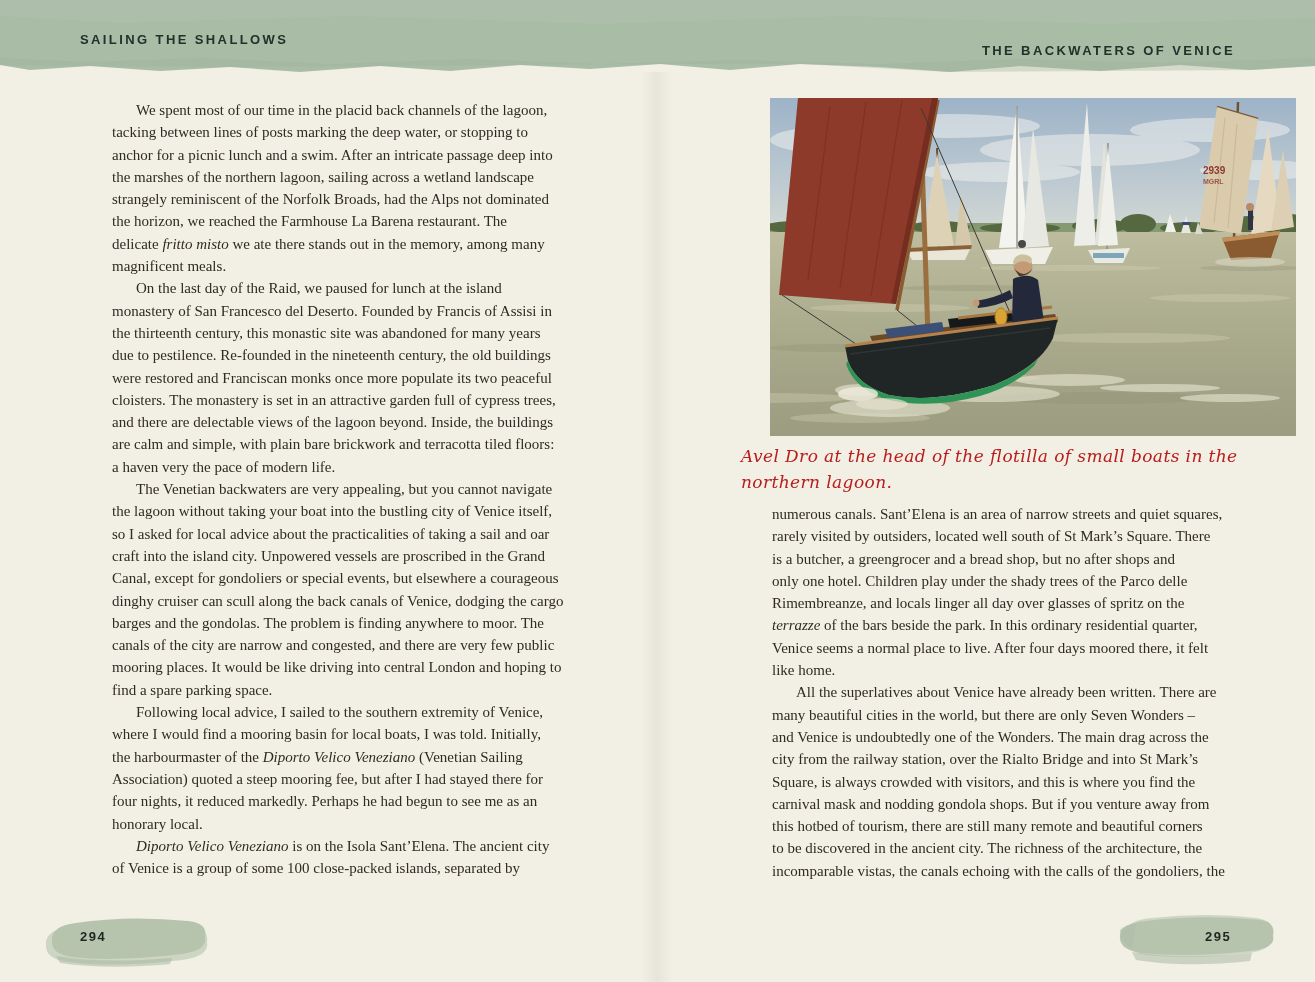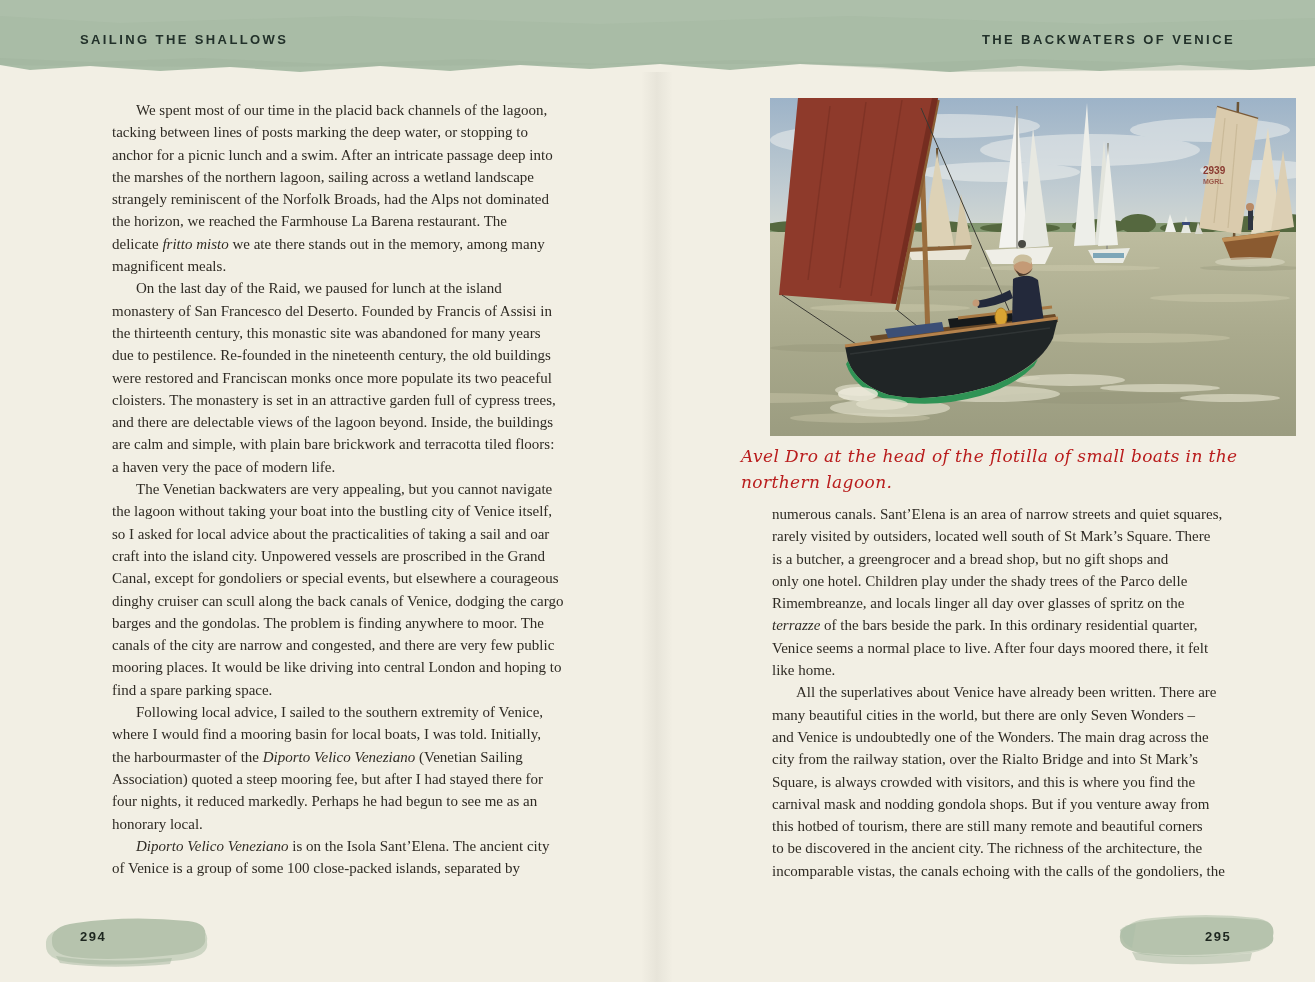--- a/index.html
+++ b/index.html
@@ -13,21 +13,21 @@
   }
   
   .band { position: absolute; top: 0; left: 0; width: 1315px; height: 90px; pointer-events: none; }
   .running-head {
     position: absolute; top: 32px;
     font-family: "Liberation Sans", sans-serif;
     font-weight: 700; font-size: 13px; letter-spacing: 2.4px;
     color: #22312a;
   }
   .running-head.left  { left: 80px; }
-  .running-head.right { right: 80px; }
+  .running-head.right { right: 80px; margin-top: 11px; }
   
   .textcol { position: absolute; color: #2f2b24; font-size: 15px; line-height: 22.3px; margin-left: 32px; }
   .textcol .line { white-space: nowrap; }
   .textcol .para.indent .line:first-child { text-indent: 24px; }
   #left-col  { left: 80px;  top: 99px;  width: 512px; }
   #right-col { left: 740px; top: 503px; width: 498px; }
   
   .photo-wrap { position: absolute; left: 740px; top: 98px; width: 526px; height: 338px; margin-left: 30px; }
   .photo-wrap svg { display: block; }
   
@@ -273,21 +273,21 @@
 
   <div class="caption">
       <div class="line">Avel Dro at the head of the flotilla of small boats in the</div>
       <div class="line">northern lagoon.</div>
     </div>
 
   <div id="right-col" class="textcol">
       <div class="para">
         <div class="line"><span>numerous canals. Sant’Elena is an area of narrow streets and quiet squares,</span></div>
         <div class="line"><span>rarely visited by outsiders, located well south of St Mark’s Square. There</span></div>
-        <div class="line"><span>is a butcher, a greengrocer and a bread shop, but no gift shops and</span></div>
+        <div class="line"><span>is a butcher, a greengrocer and a bread shop, but no after shops and</span></div>
         <div class="line"><span>only one hotel. Children play under the shady trees of the Parco delle</span></div>
         <div class="line"><span>Rimembreanze, and locals linger all day over glasses of spritz on the</span></div>
         <div class="line"><i>terrazze</i><span> of the bars beside the park. In this ordinary residential quarter,</span></div>
         <div class="line"><span>Venice seems a normal place to live. After four days moored there, it felt</span></div>
         <div class="line"><span>like home.</span></div>
       </div>
       <div class="para indent">
         <div class="line"><span>All the superlatives about Venice have already been written. There are</span></div>
         <div class="line"><span>many beautiful cities in the world, but there are only Seven Wonders –</span></div>
         <div class="line"><span>and Venice is undoubtedly one of the Wonders. The main drag across the</span></div>

